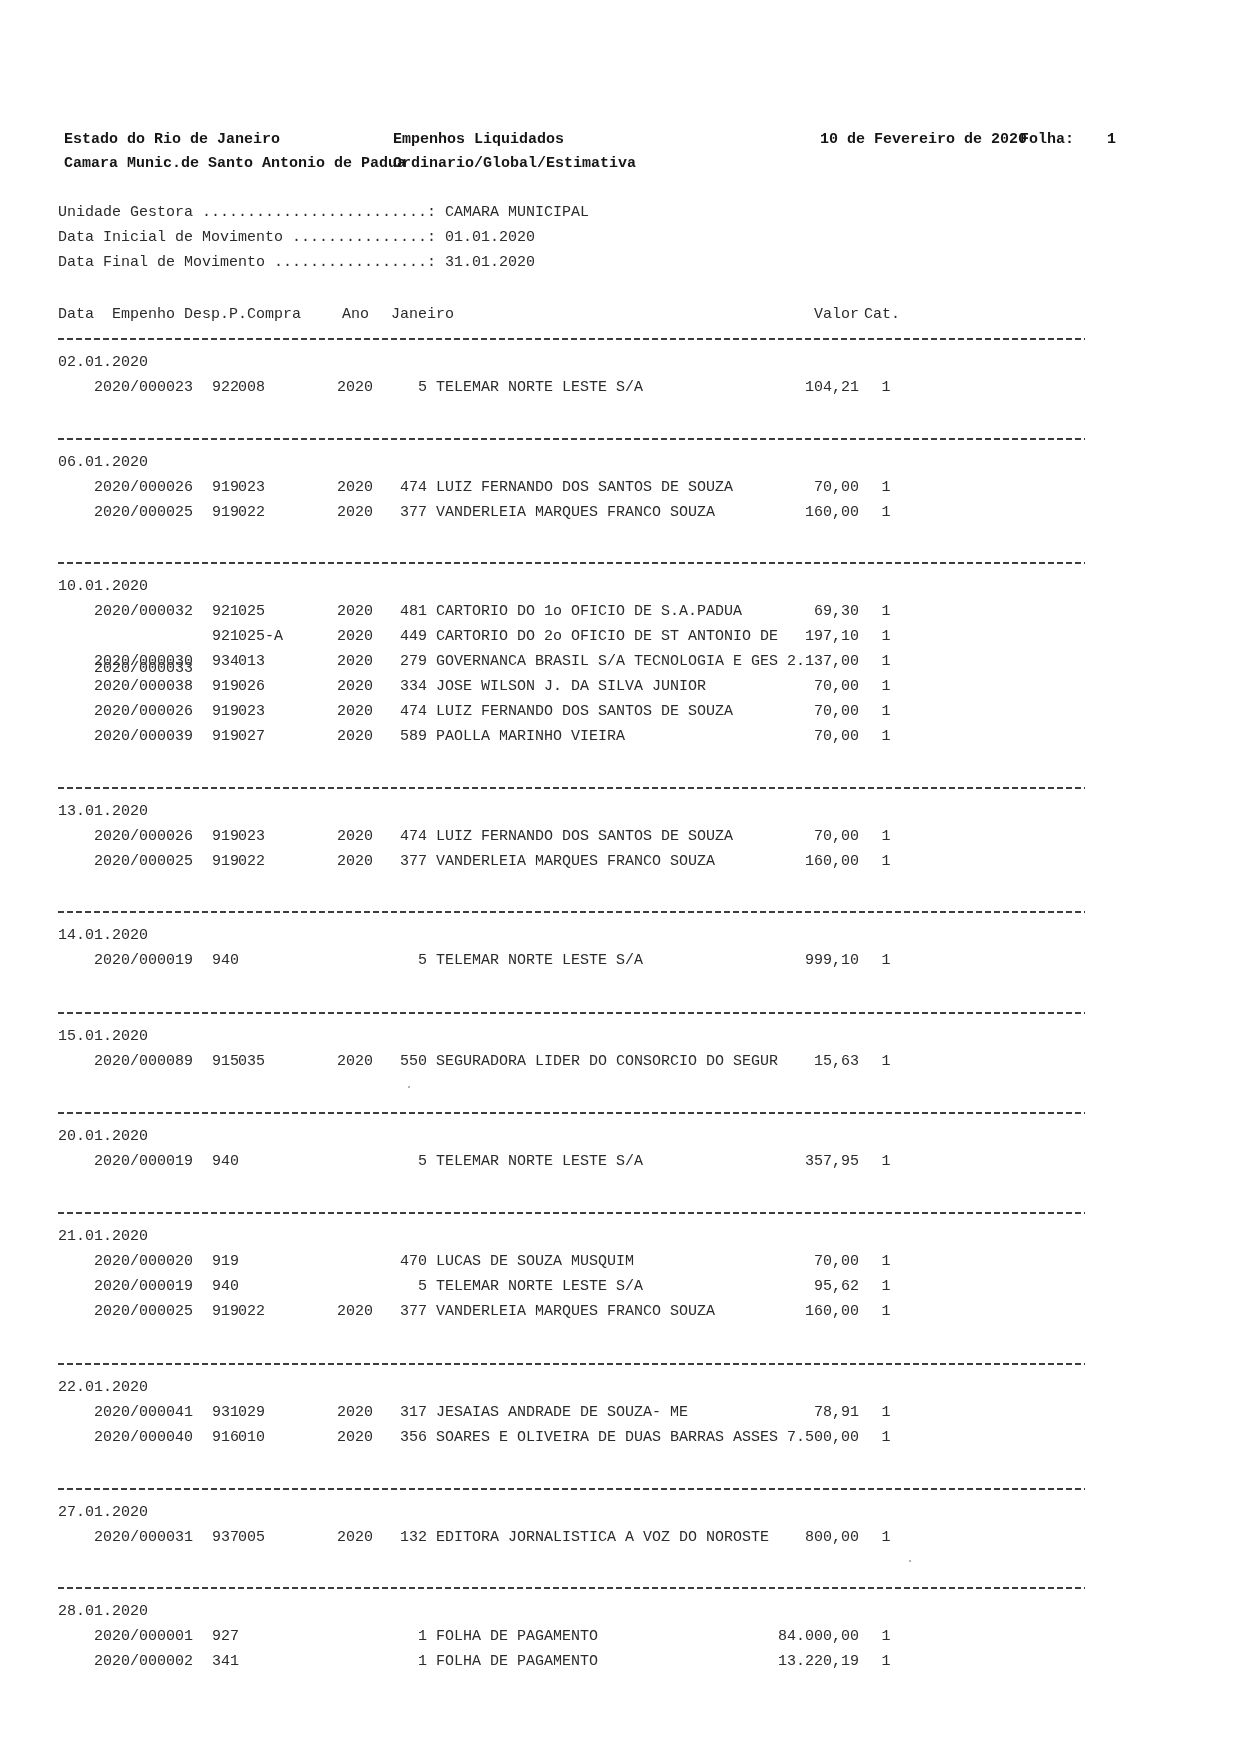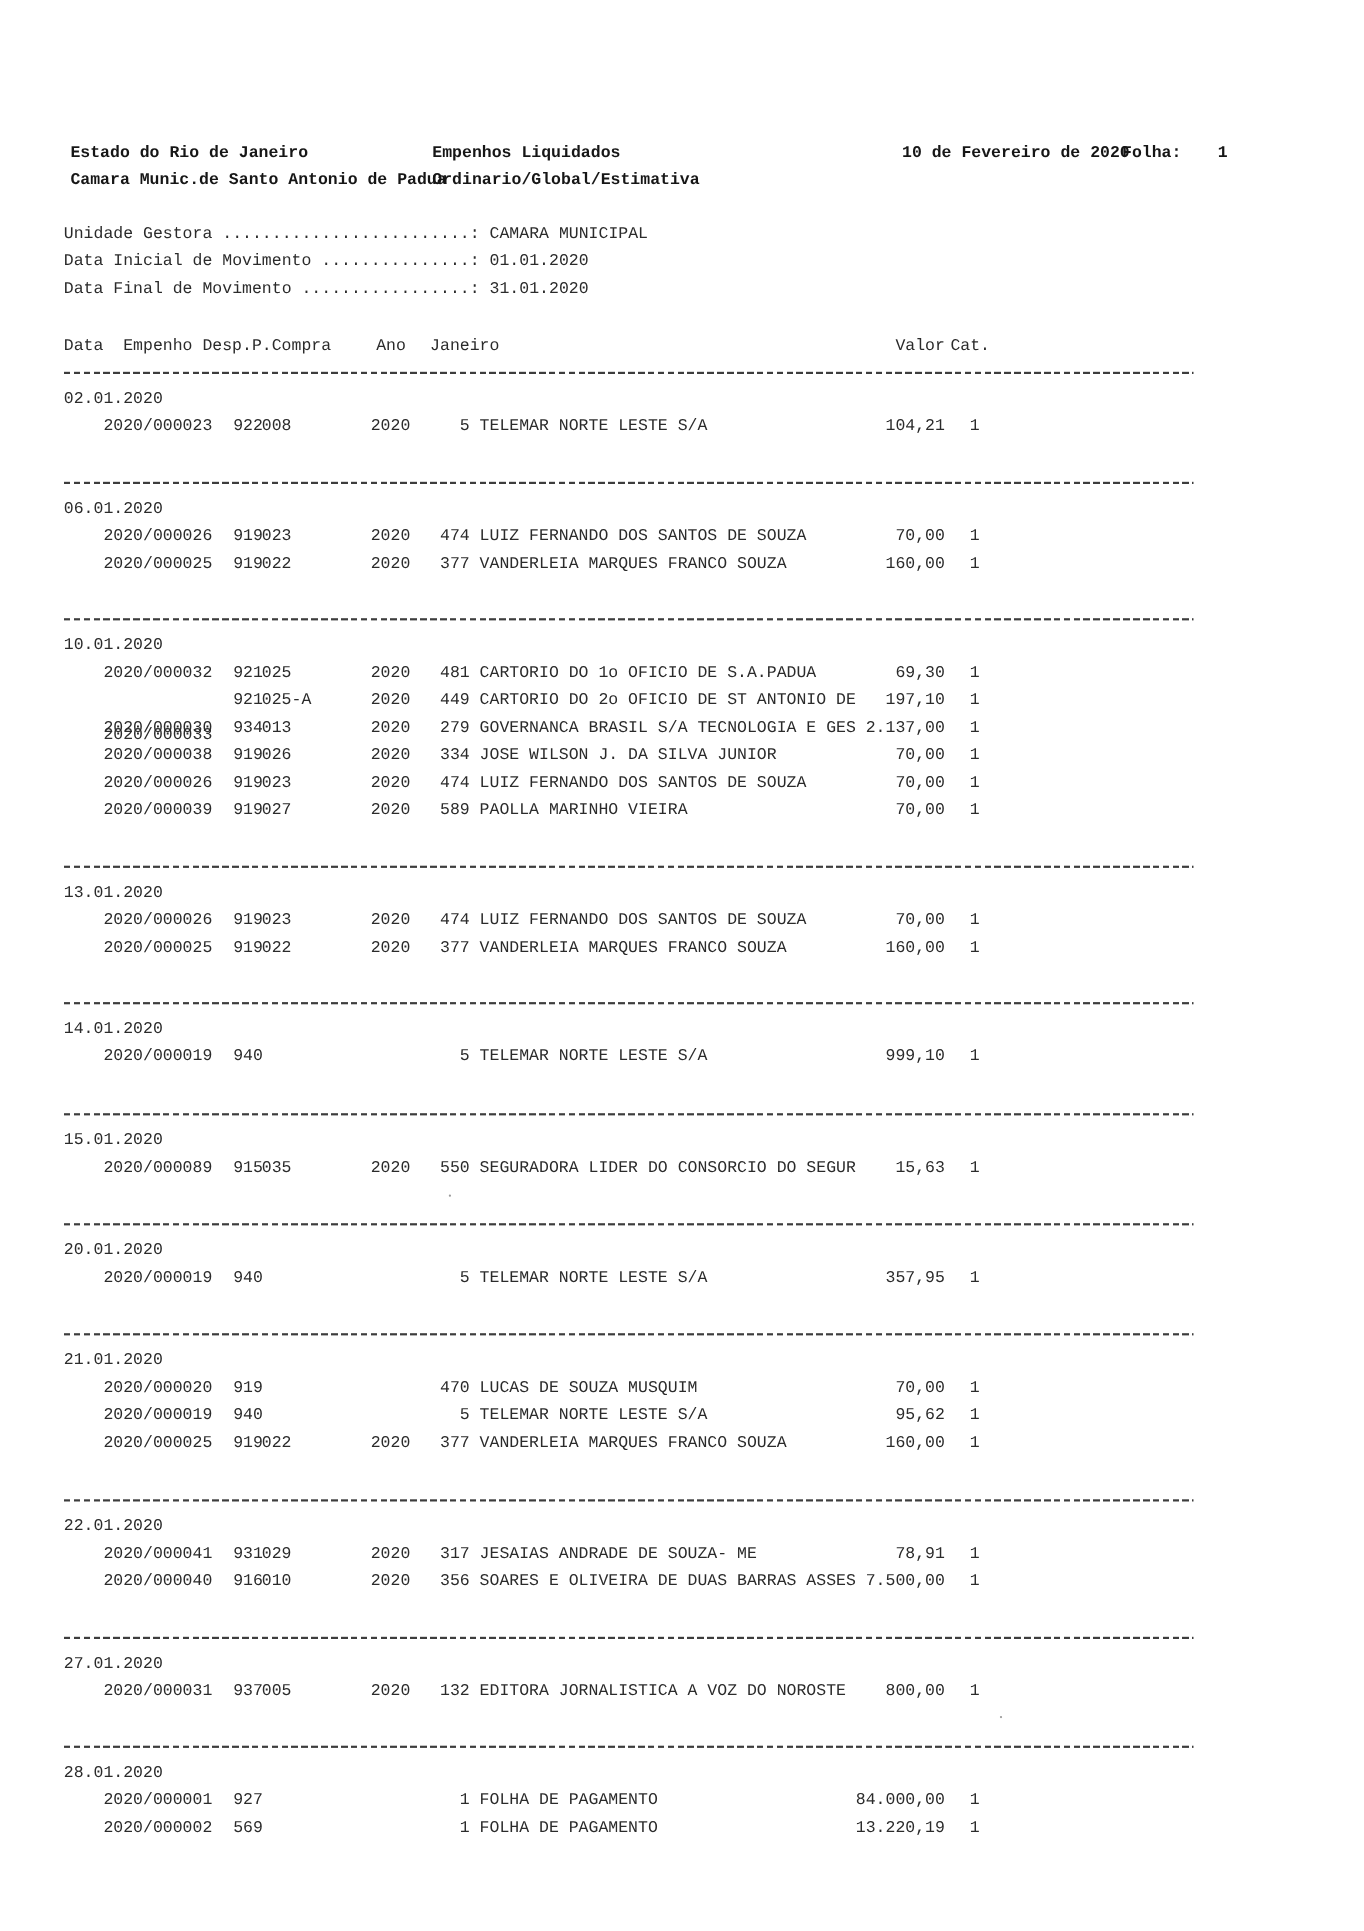--- a/index.html
+++ b/index.html
@@ -288,20 +288,20 @@
   <div>
     <span class="t c-emp" style="top:1624px">2020/000001</span>
     <span class="t c-desp" style="top:1624px">927</span>
     <span class="t c-cod" style="top:1624px">1</span>
     <span class="t c-cred" style="top:1624px">FOLHA DE PAGAMENTO</span>
     <span class="t c-val" style="top:1624px">84.000,00</span>
     <span class="t c-cat" style="top:1624px">1</span>
   </div>
   <div>
     <span class="t c-emp" style="top:1649px">2020/000002</span>
-    <span class="t c-desp" style="top:1649px">569</span>
+    <span class="t c-desp" style="top:1649px">341</span>
     <span class="t c-cod" style="top:1649px">1</span>
     <span class="t c-cred" style="top:1649px">FOLHA DE PAGAMENTO</span>
     <span class="t c-val" style="top:1649px">13.220,19</span>
     <span class="t c-cat" style="top:1649px">1</span>
   </div>
 
 </div>
 
 </body></html>

